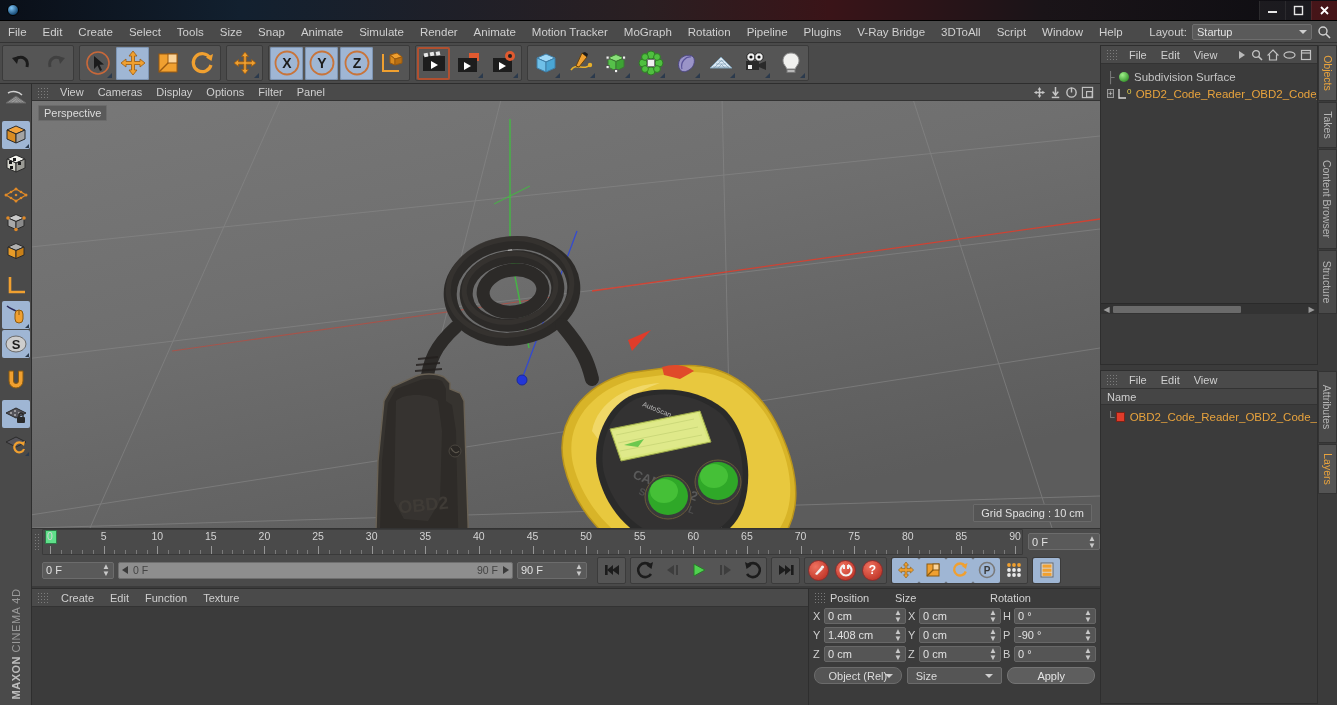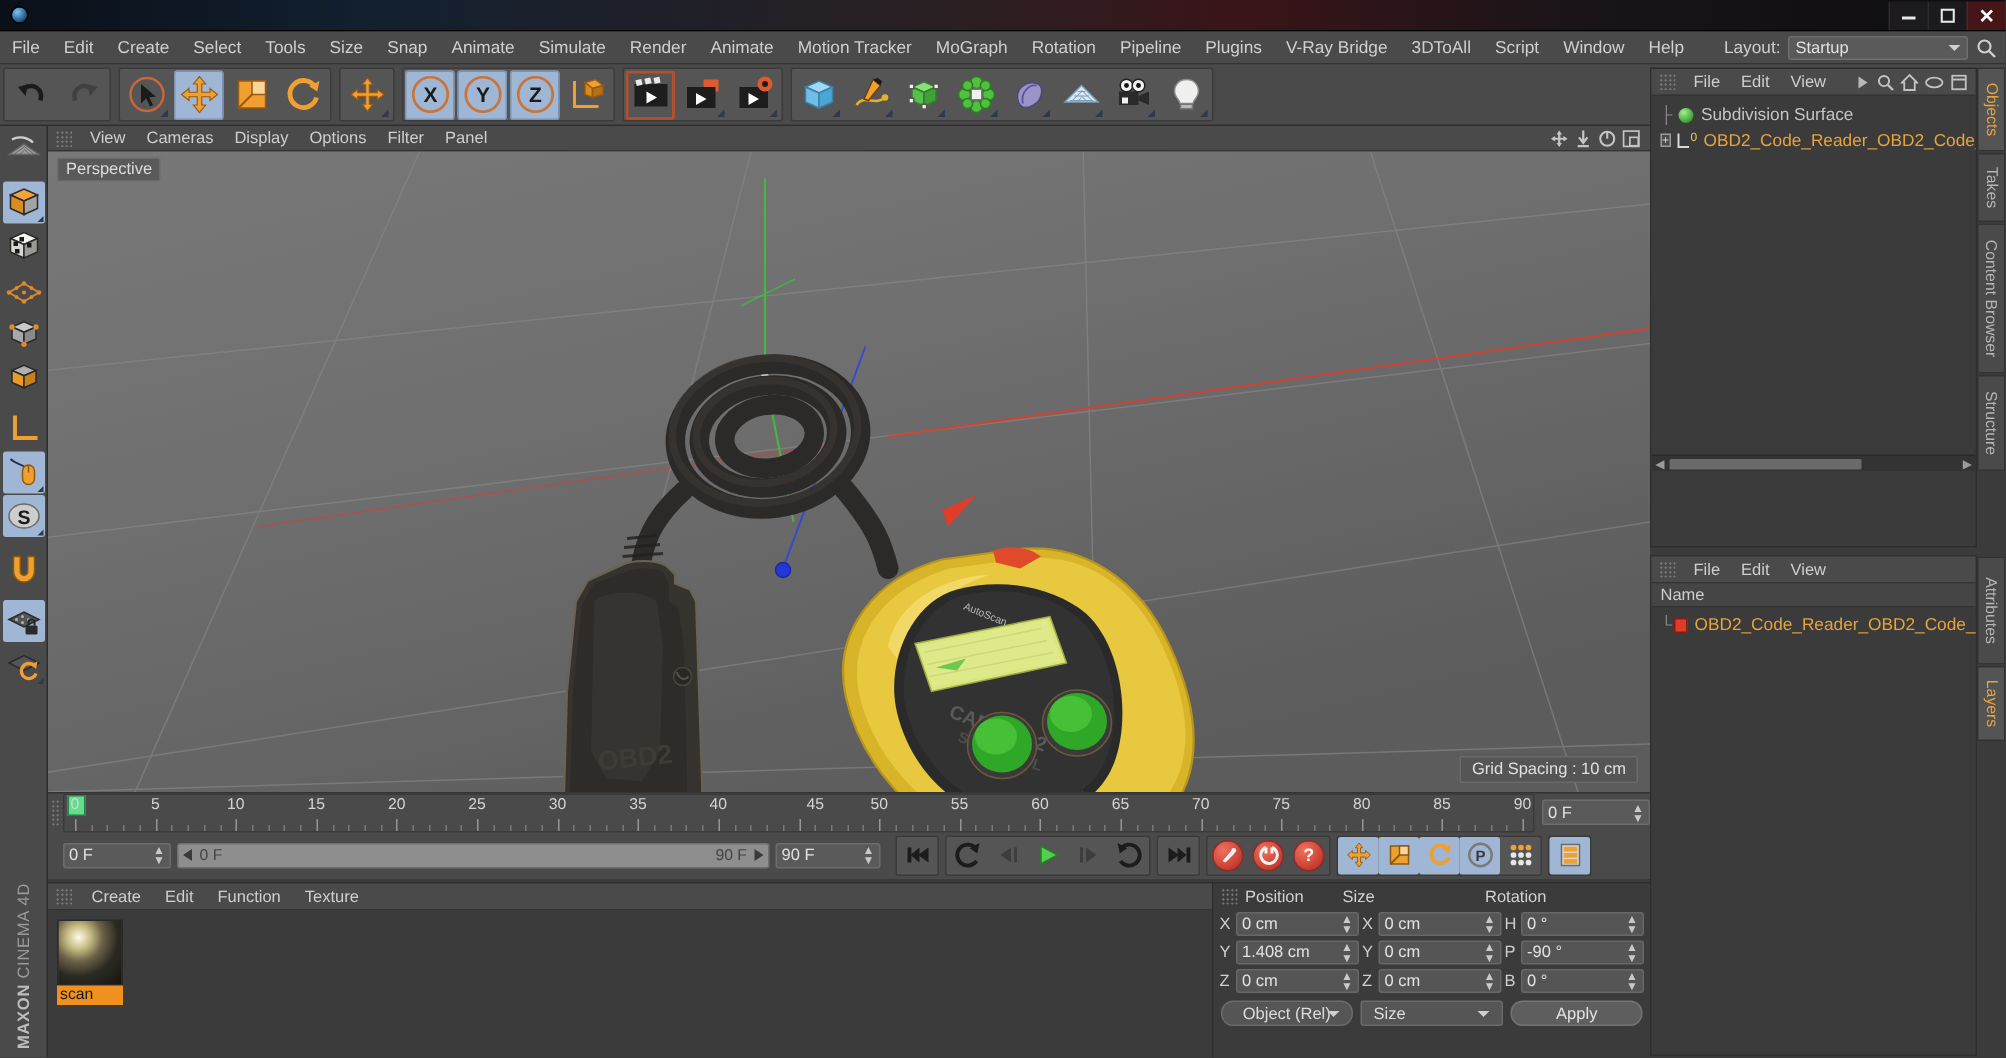--- a/index.html
+++ b/index.html
@@ -899,21 +899,21 @@
         <div class="tick" style="left: 972px; height: 8px; opacity: 0.95;"></div>
         <div class="lbl" style="left: 7px;">0</div>
         <div class="lbl" style="left: 60.6111px;">5</div>
         <div class="lbl" style="left: 114.222px;">10</div>
         <div class="lbl" style="left: 167.833px;">15</div>
         <div class="lbl" style="left: 221.444px;">20</div>
         <div class="lbl" style="left: 275.056px;">25</div>
         <div class="lbl" style="left: 328.667px;">30</div>
         <div class="lbl" style="left: 382.278px;">35</div>
         <div class="lbl" style="left: 435.889px;">40</div>
-        <div class="lbl" style="left: 489.5px; margin-left: 11px;">45</div>
+        <div class="lbl" style="left: 489.5px;">45</div>
         <div class="lbl" style="left: 543.111px;">50</div>
         <div class="lbl" style="left: 596.722px;">55</div>
         <div class="lbl" style="left: 650.333px;">60</div>
         <div class="lbl" style="left: 703.944px;">65</div>
         <div class="lbl" style="left: 757.556px;">70</div>
         <div class="lbl" style="left: 811.167px;">75</div>
         <div class="lbl" style="left: 864.778px;">80</div>
         <div class="lbl" style="left: 918.389px;">85</div>
         <div class="lbl" style="left: 972px;">90</div>
       </div>
@@ -1081,26 +1081,20 @@
 </div>
 
 <div class="matpanel">
   <div class="mat-hdr">
     <div class="grip"></div>
     <div class="mi">Create</div>
     <div class="mi">Edit</div>
     <div class="mi">Function</div>
     <div class="mi">Texture</div>
   </div>
-  <div class="mat-body">
-    <div class="mat-chip">
-      <div class="mat-sphere"></div>
-      <div class="mat-name">scan</div>
-    </div>
-  </div>
 </div>
 
 <div class="coord">
   <div class="coord-hdr">
     <div class="grip"></div>
     <div class="ttl" style="width:65px;">Position</div>
     <div class="ttl" style="width:95px;">Size</div>
     <div class="ttl">Rotation</div>
   </div>
 

